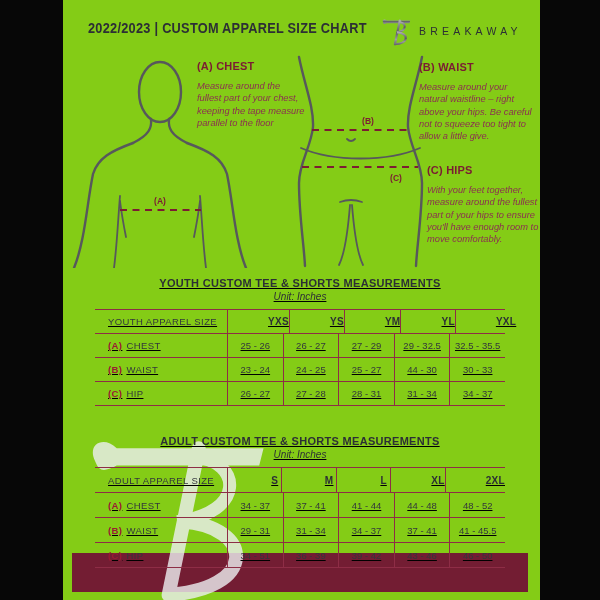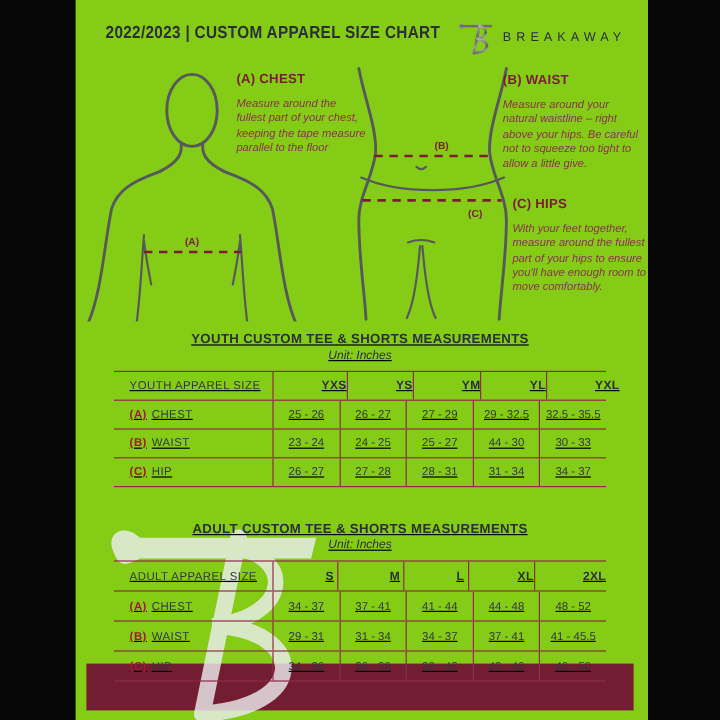--- a/index.html
+++ b/index.html
@@ -210,21 +210,21 @@
           <div class="td">31 - 34</div>
           <div class="td">34 - 37</div>
           <div class="td">37 - 41</div>
           <div class="td">41 - 45.5</div>
         </div>
         <div class="tr">
           <div class="td label">
             <span class="row-key">(C)</span>
             <span>HIP</span>
           </div>
-          <div class="td">34 - 36</div>
+          <div class="td">34 - 51</div>
           <div class="td">36 - 39</div>
           <div class="td">39 - 42</div>
           <div class="td">43 - 46</div>
           <div class="td">46 - 50</div>
         </div>
       </div>
     </div>
 
     <div class="footer-bar"></div>
   </div>

